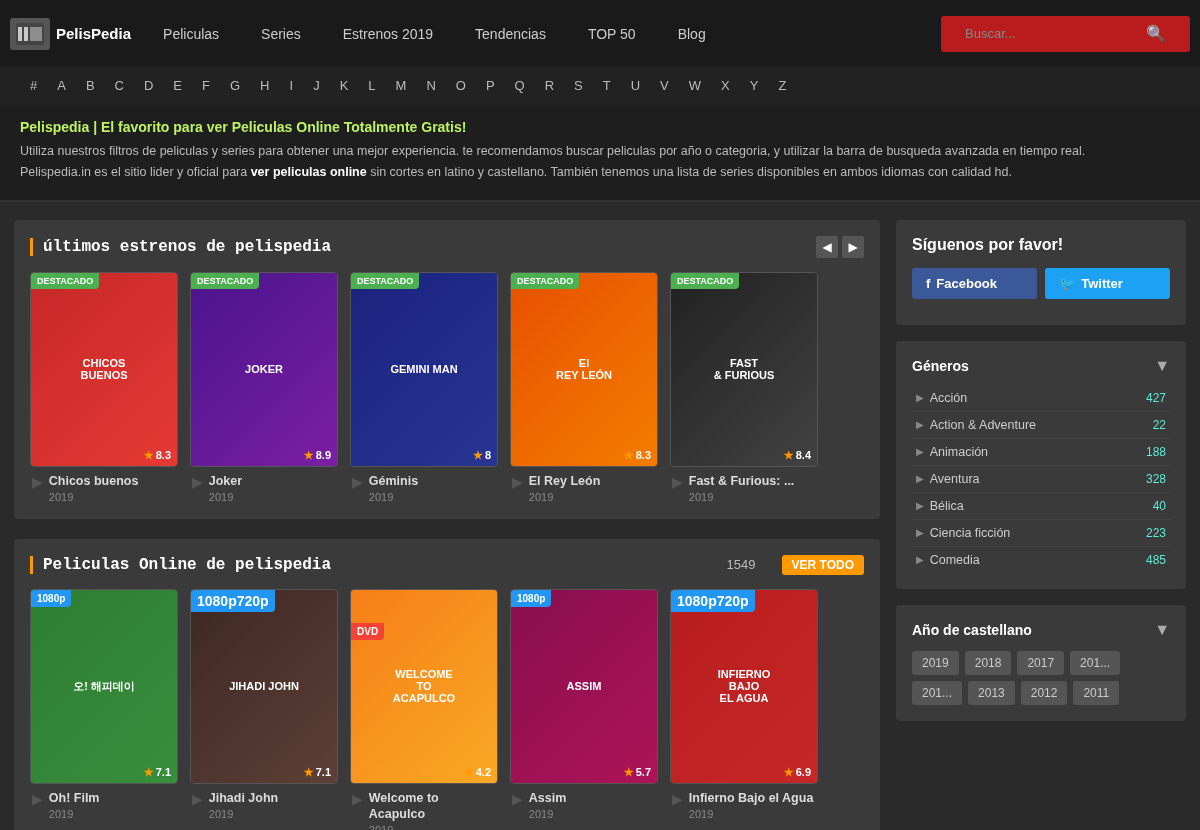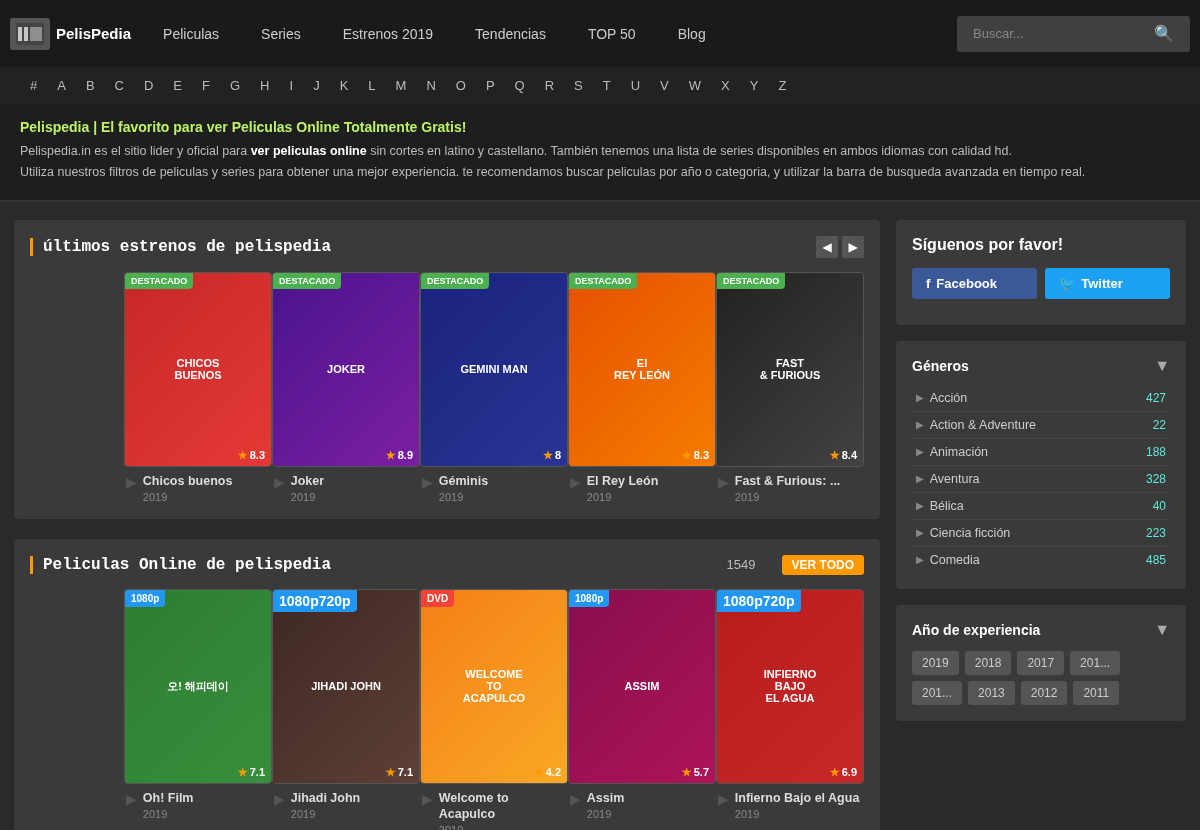--- a/index.html
+++ b/index.html
@@ -44,23 +44,23 @@
       color: #ccc;
       text-decoration: none;
       padding: 8px 12px;
       font-size: 14px;
       white-space: nowrap;
       cursor: pointer;
     }
     .search-bar {
       display: flex;
       align-items: center;
-      background: #404040;
+      background: #b91c1c;
       border-radius: 3px;
-      padding: 0 16px;
+      padding: 0 24px;
       height: 36px;
       min-width: 220px;
     }
     .search-bar input {
       background: transparent;
       border: none;
       outline: none;
       color: #ccc;
       font-size: 13px;
       flex: 1;
@@ -173,24 +173,23 @@
       margin-left: 8px;
     }
     .count-label {
       color: #bbb;
       font-size: 13px;
     }
 
     
     .movies-grid {
       display: flex;
-      gap: 0;
+      gap: 12px;
       flex-wrap: nowrap;
       overflow: hidden;
-      justify-content: flex-end;
     }
     .movie-card {
       flex: 0 0 calc(20% - 10px);
       max-width: 148px;
       cursor: pointer;
     }
     .movie-poster {
       width: 100%;
       height: 195px;
       border-radius: 4px;
@@ -215,21 +214,21 @@
       top: 0;
       left: 0;
       background: #4caf50;
       color: #fff;
       font-size: 9px;
       font-weight: bold;
       padding: 3px 6px;
       border-radius: 0 0 4px 0;
     }
     .badge-1080p { background: #2196f3; font-size: 10px; }
-    .badge-dvd { background: #f44336; font-size: 10px; }
+    .badge-dvd { background: #f44336; font-size: 10px; margin-top: 33px; }
     .badge-dual { background: #2196f3; font-size: 14px; }
     .rating {
       position: absolute;
       bottom: 4px;
       right: 6px;
       color: #fff;
       font-size: 11px;
       font-weight: bold;
     }
     .star { color: #f90; margin-right: 2px; }
@@ -421,24 +420,24 @@
   <a>U</a>
   <a>V</a>
   <a>W</a>
   <a>X</a>
   <a>Y</a>
   <a>Z</a>
 </div>
 
 <div class="intro-section">
   <div class="intro-title">Pelispedia | El favorito para ver Peliculas Online Totalmente Gratis!</div>
+  <div class="intro-text">Utiliza nuestros filtros de peliculas y series para obtener una mejor experiencia. te recomendamos buscar peliculas por año o categoria, y utilizar la barra de busqueda avanzada en tiempo real.</div>
   <div class="intro-text">
     <span>Pelispedia.in es el sitio lider y oficial para </span><a class="intro-link">ver peliculas online</a><span> sin cortes en latino y castellano. También tenemos una lista de series disponibles en ambos idiomas con calidad hd.</span>
   </div>
-  <div class="intro-text">Utiliza nuestros filtros de peliculas y series para obtener una mejor experiencia. te recomendamos buscar peliculas por año o categoria, y utilizar la barra de busqueda avanzada en tiempo real.</div>
 </div>
 
 <div class="main-container">
   <div class="content-area">
 
     <div class="section">
       <div class="section-header">
         <div class="section-title">últimos estrenos de pelispedia</div>
         <div class="nav-arrows">
           <div class="nav-arrow">◀</div>
@@ -698,21 +697,21 @@
       <span class="genre-bullet">▶</span>
       Comedia
     </span>
     <span class="genre-count">485</span>
   </div>
         </div>
     </div>
 
     <div class="sidebar-section">
       <div class="year-section-title">
-        <span>Año de experiencia</span>
+        <span>Año de castellano</span>
         <span class="chevron-icon">▼</span>
       </div>
       <div class="year-grid" id="year-grid">
           <div class="year-tag">2019</div>
           <div class="year-tag">2018</div>
           <div class="year-tag">2017</div>
           <div class="year-tag">201...</div>
           <div class="year-tag">201...</div>
           <div class="year-tag">2013</div>
           <div class="year-tag">2012</div>

